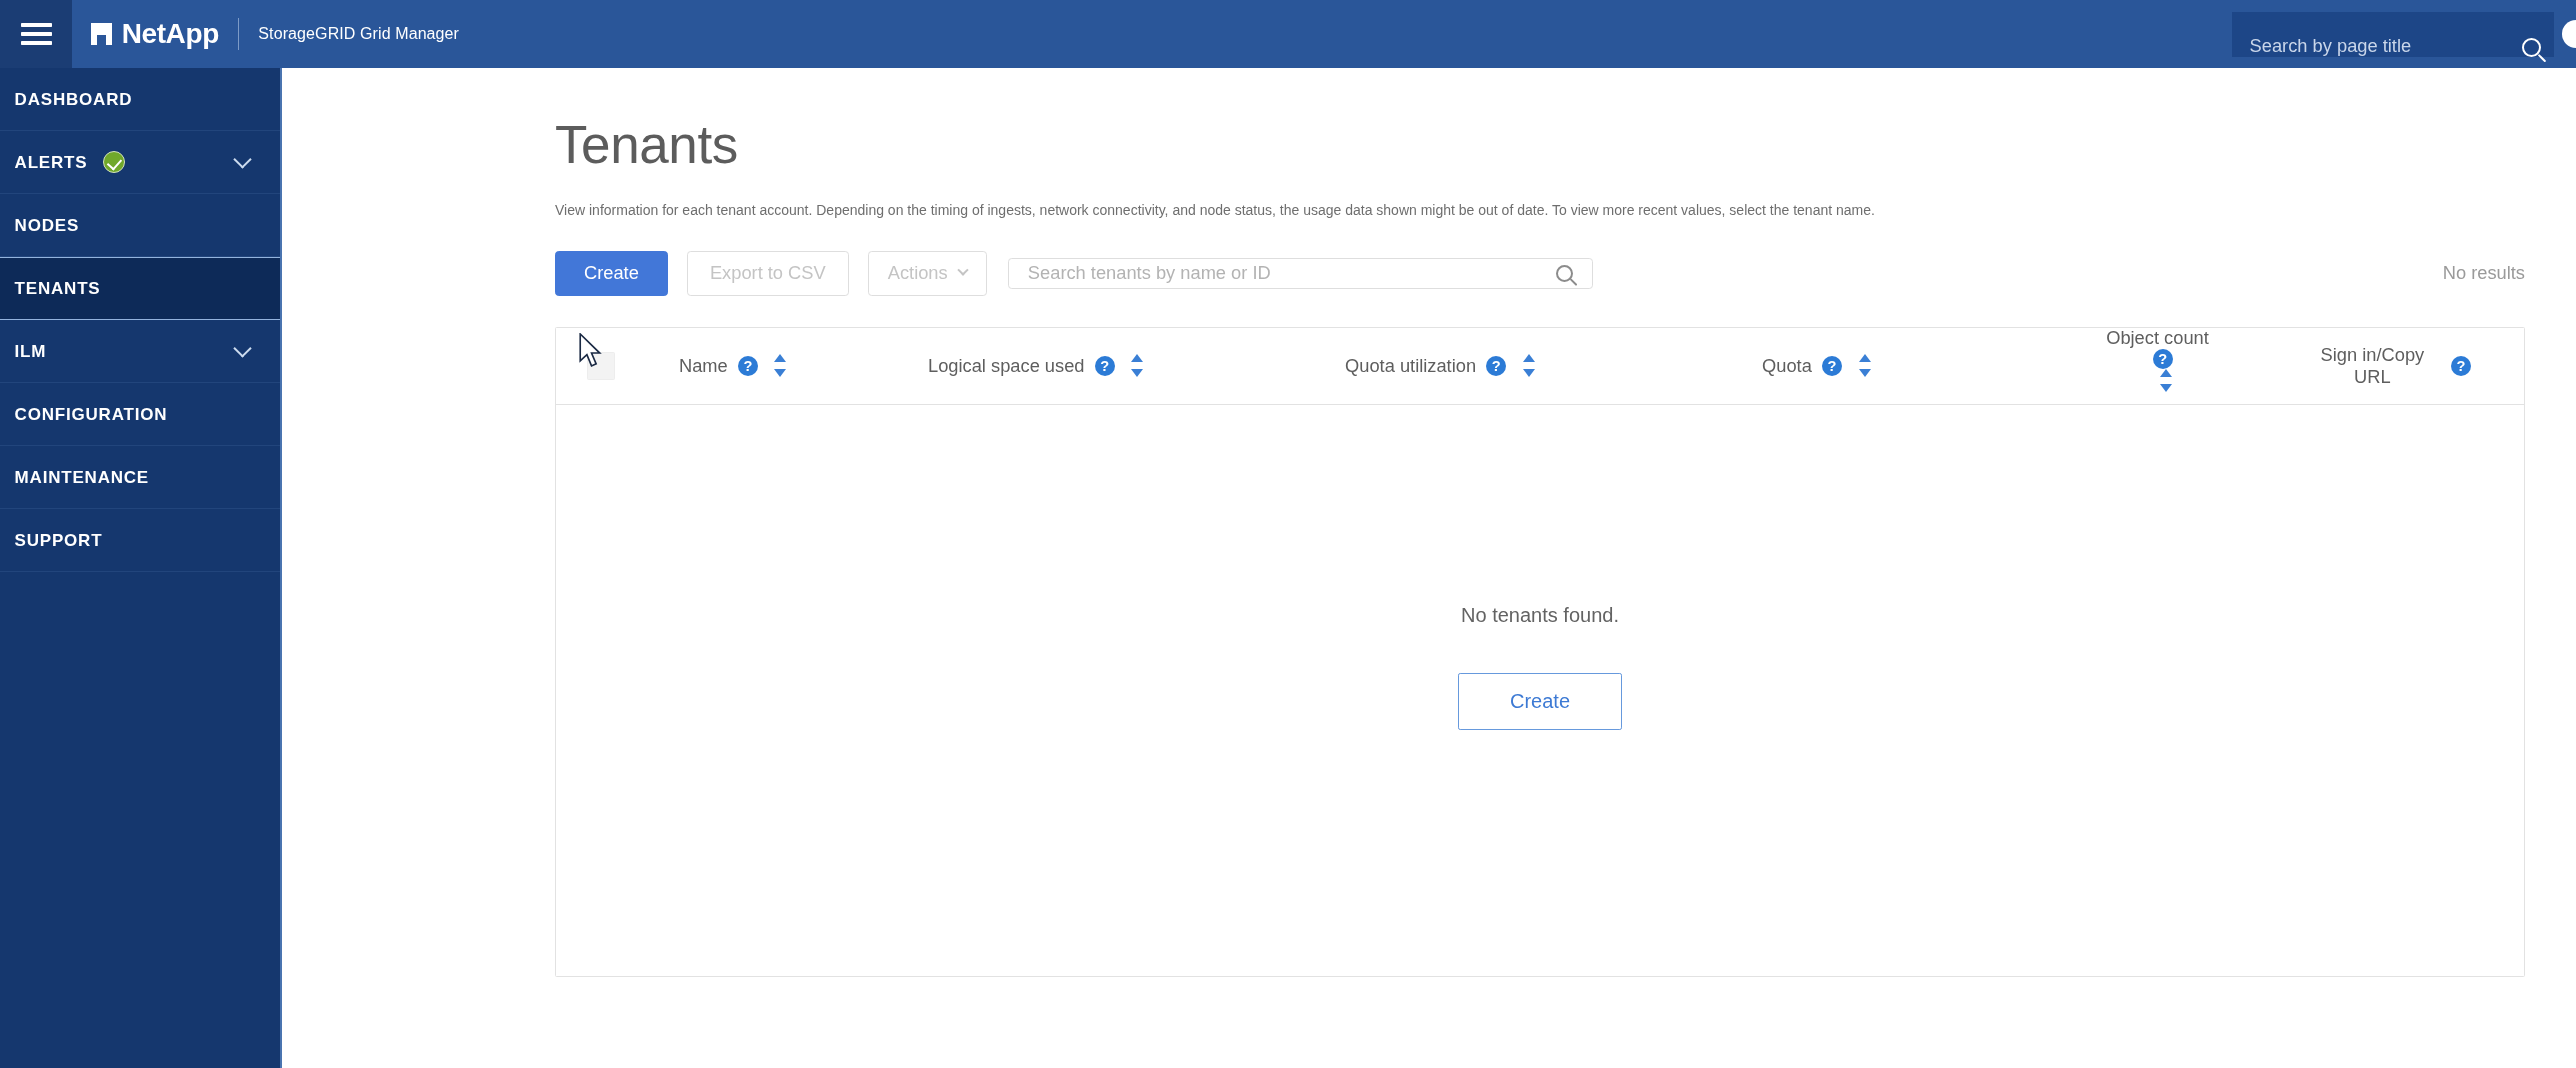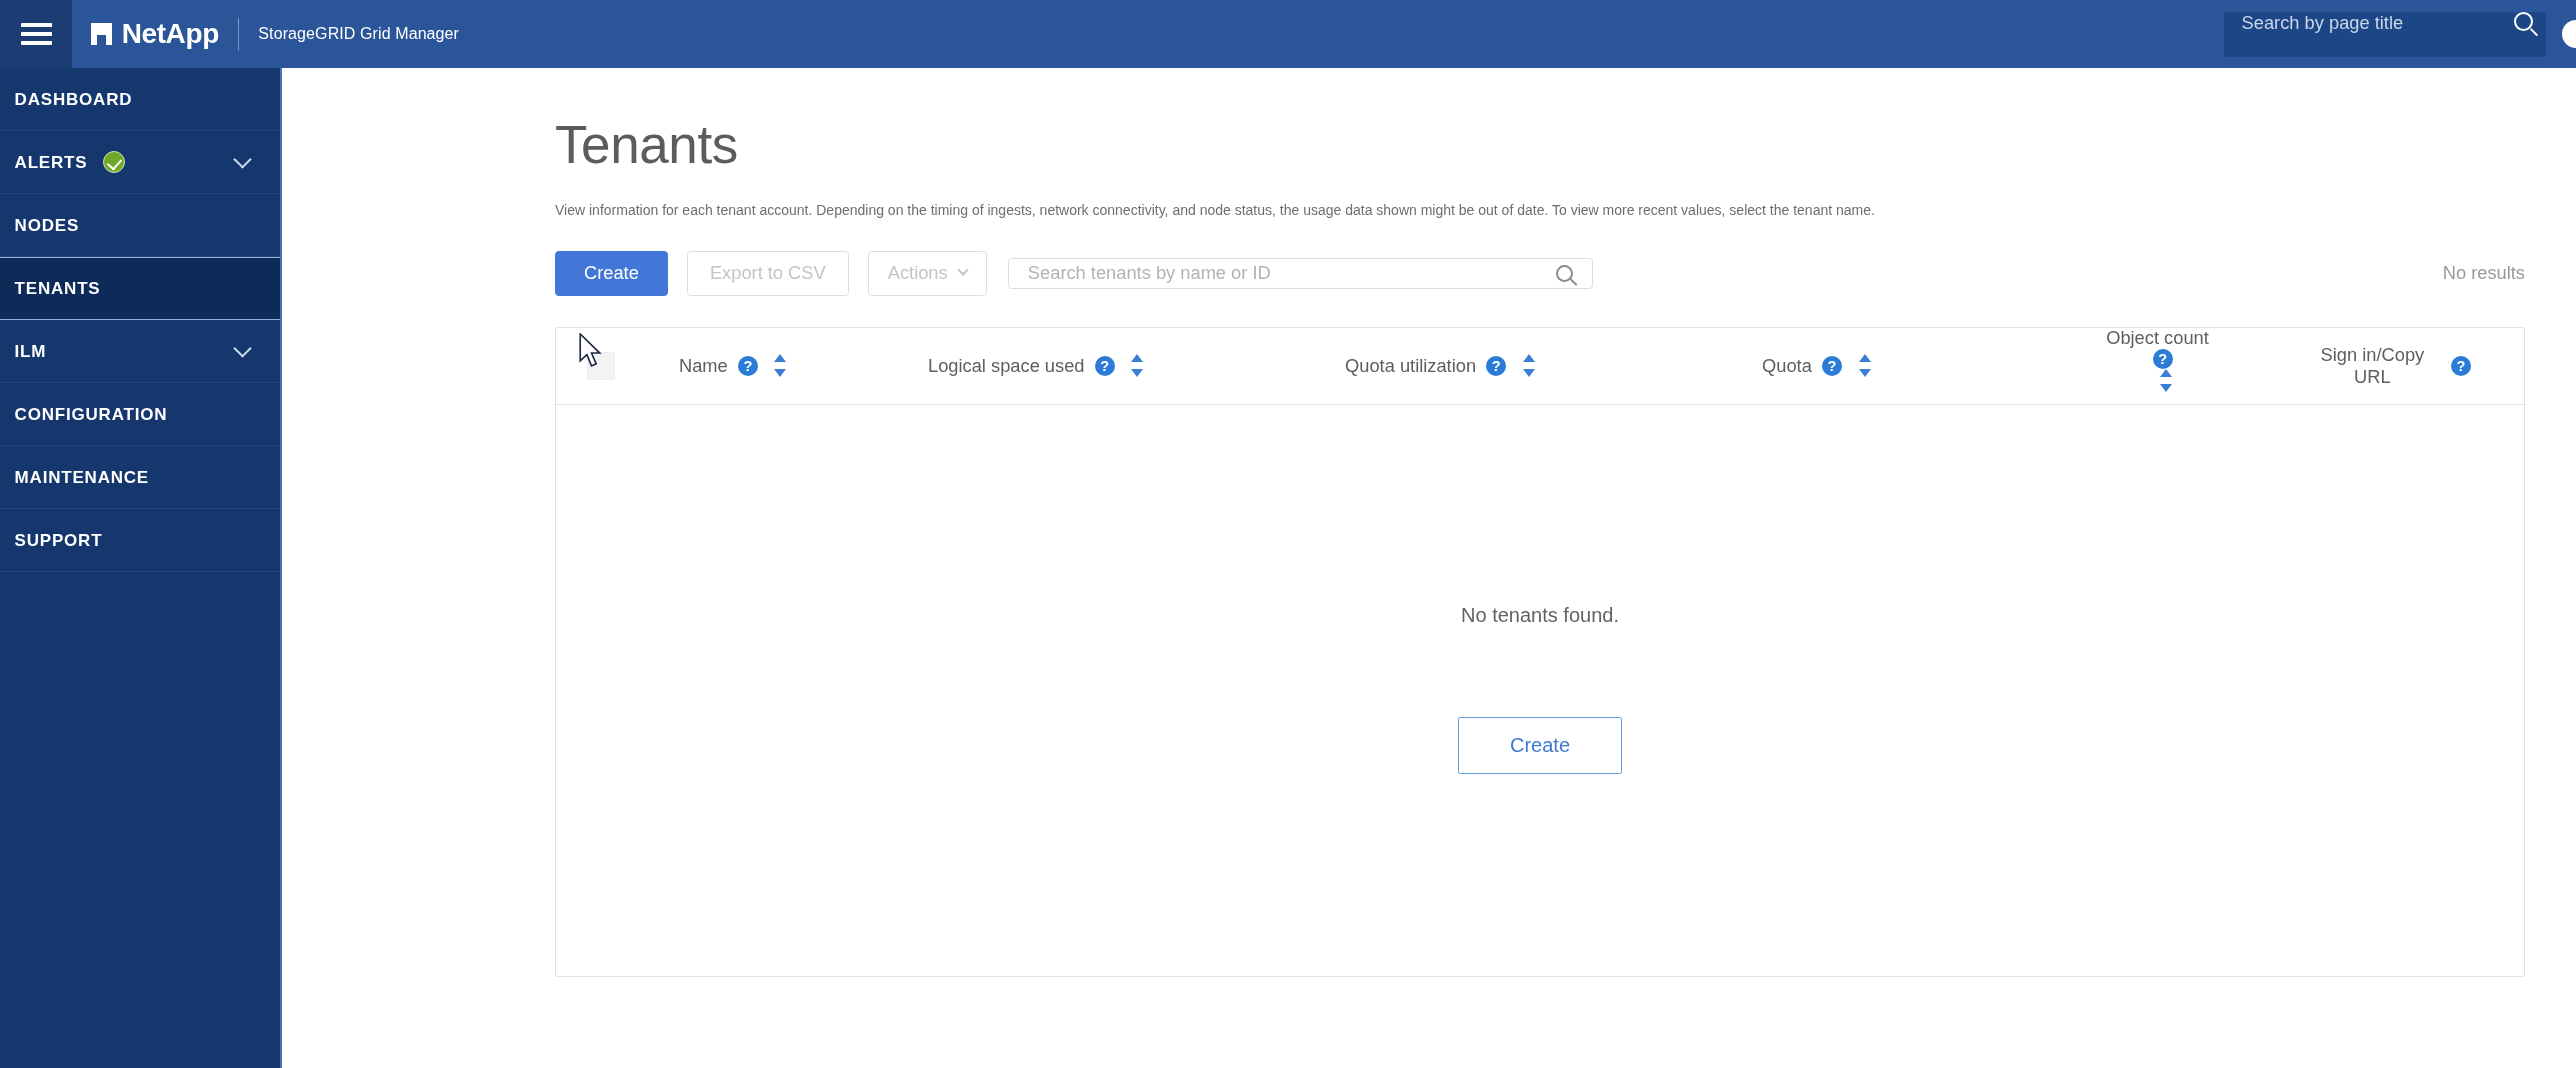--- a/index.html
+++ b/index.html
@@ -57,23 +57,23 @@
     letter-spacing: 0.1px; line-height: 1;
   }
 
   #header-right {
     position: absolute; right: 0; top: 0; height: 68px;
     display: flex; align-items: center;
   }
   #page-search {
     width: 322px; height: 45px;
     background: #1d4687;
-    display: flex; align-items: flex-start;
+    display: flex; align-items: flex-end;
     padding: 0 13px 0 17.6px;
-    margin-right: 16px;
+    margin-right: 8px;
   }
   #page-search input {
     flex: 1; background: transparent; border: none; outline: none;
     color: #ffffff; font-size: 18.3px;
     font-family: "Liberation Sans", sans-serif;
   }
   #page-search input::placeholder { color: #c9d6ea; }
   .mag {
     width: 19px; height: 19px; border: 2.2px solid #ffffff;
     border-radius: 50%; position: relative; flex: none;
@@ -259,21 +259,20 @@
     border-left: 6.6px solid transparent;
     border-right: 6.6px solid transparent;
   }
   .sort-arrows i.up { border-bottom: 8px solid #3a7fd5; }
   .sort-arrows i.down { border-top: 8px solid #3a7fd5; }
 
   #table-body {
     flex: 1; display: flex; flex-direction: column;
     align-items: center; justify-content: flex-start;
     padding-top: 199px;
-    gap: 44px;
   }
   #empty-message {
     font-size: 20px; color: #636363;
   }
   #create-button-secondary {
     margin-top: 46px;
     width: 164px; height: 57px;
     border: 1.5px solid #6699dd; border-radius: 2.2px;
     background: #ffffff; color: #3d7ad4;
     font-size: 20px;

